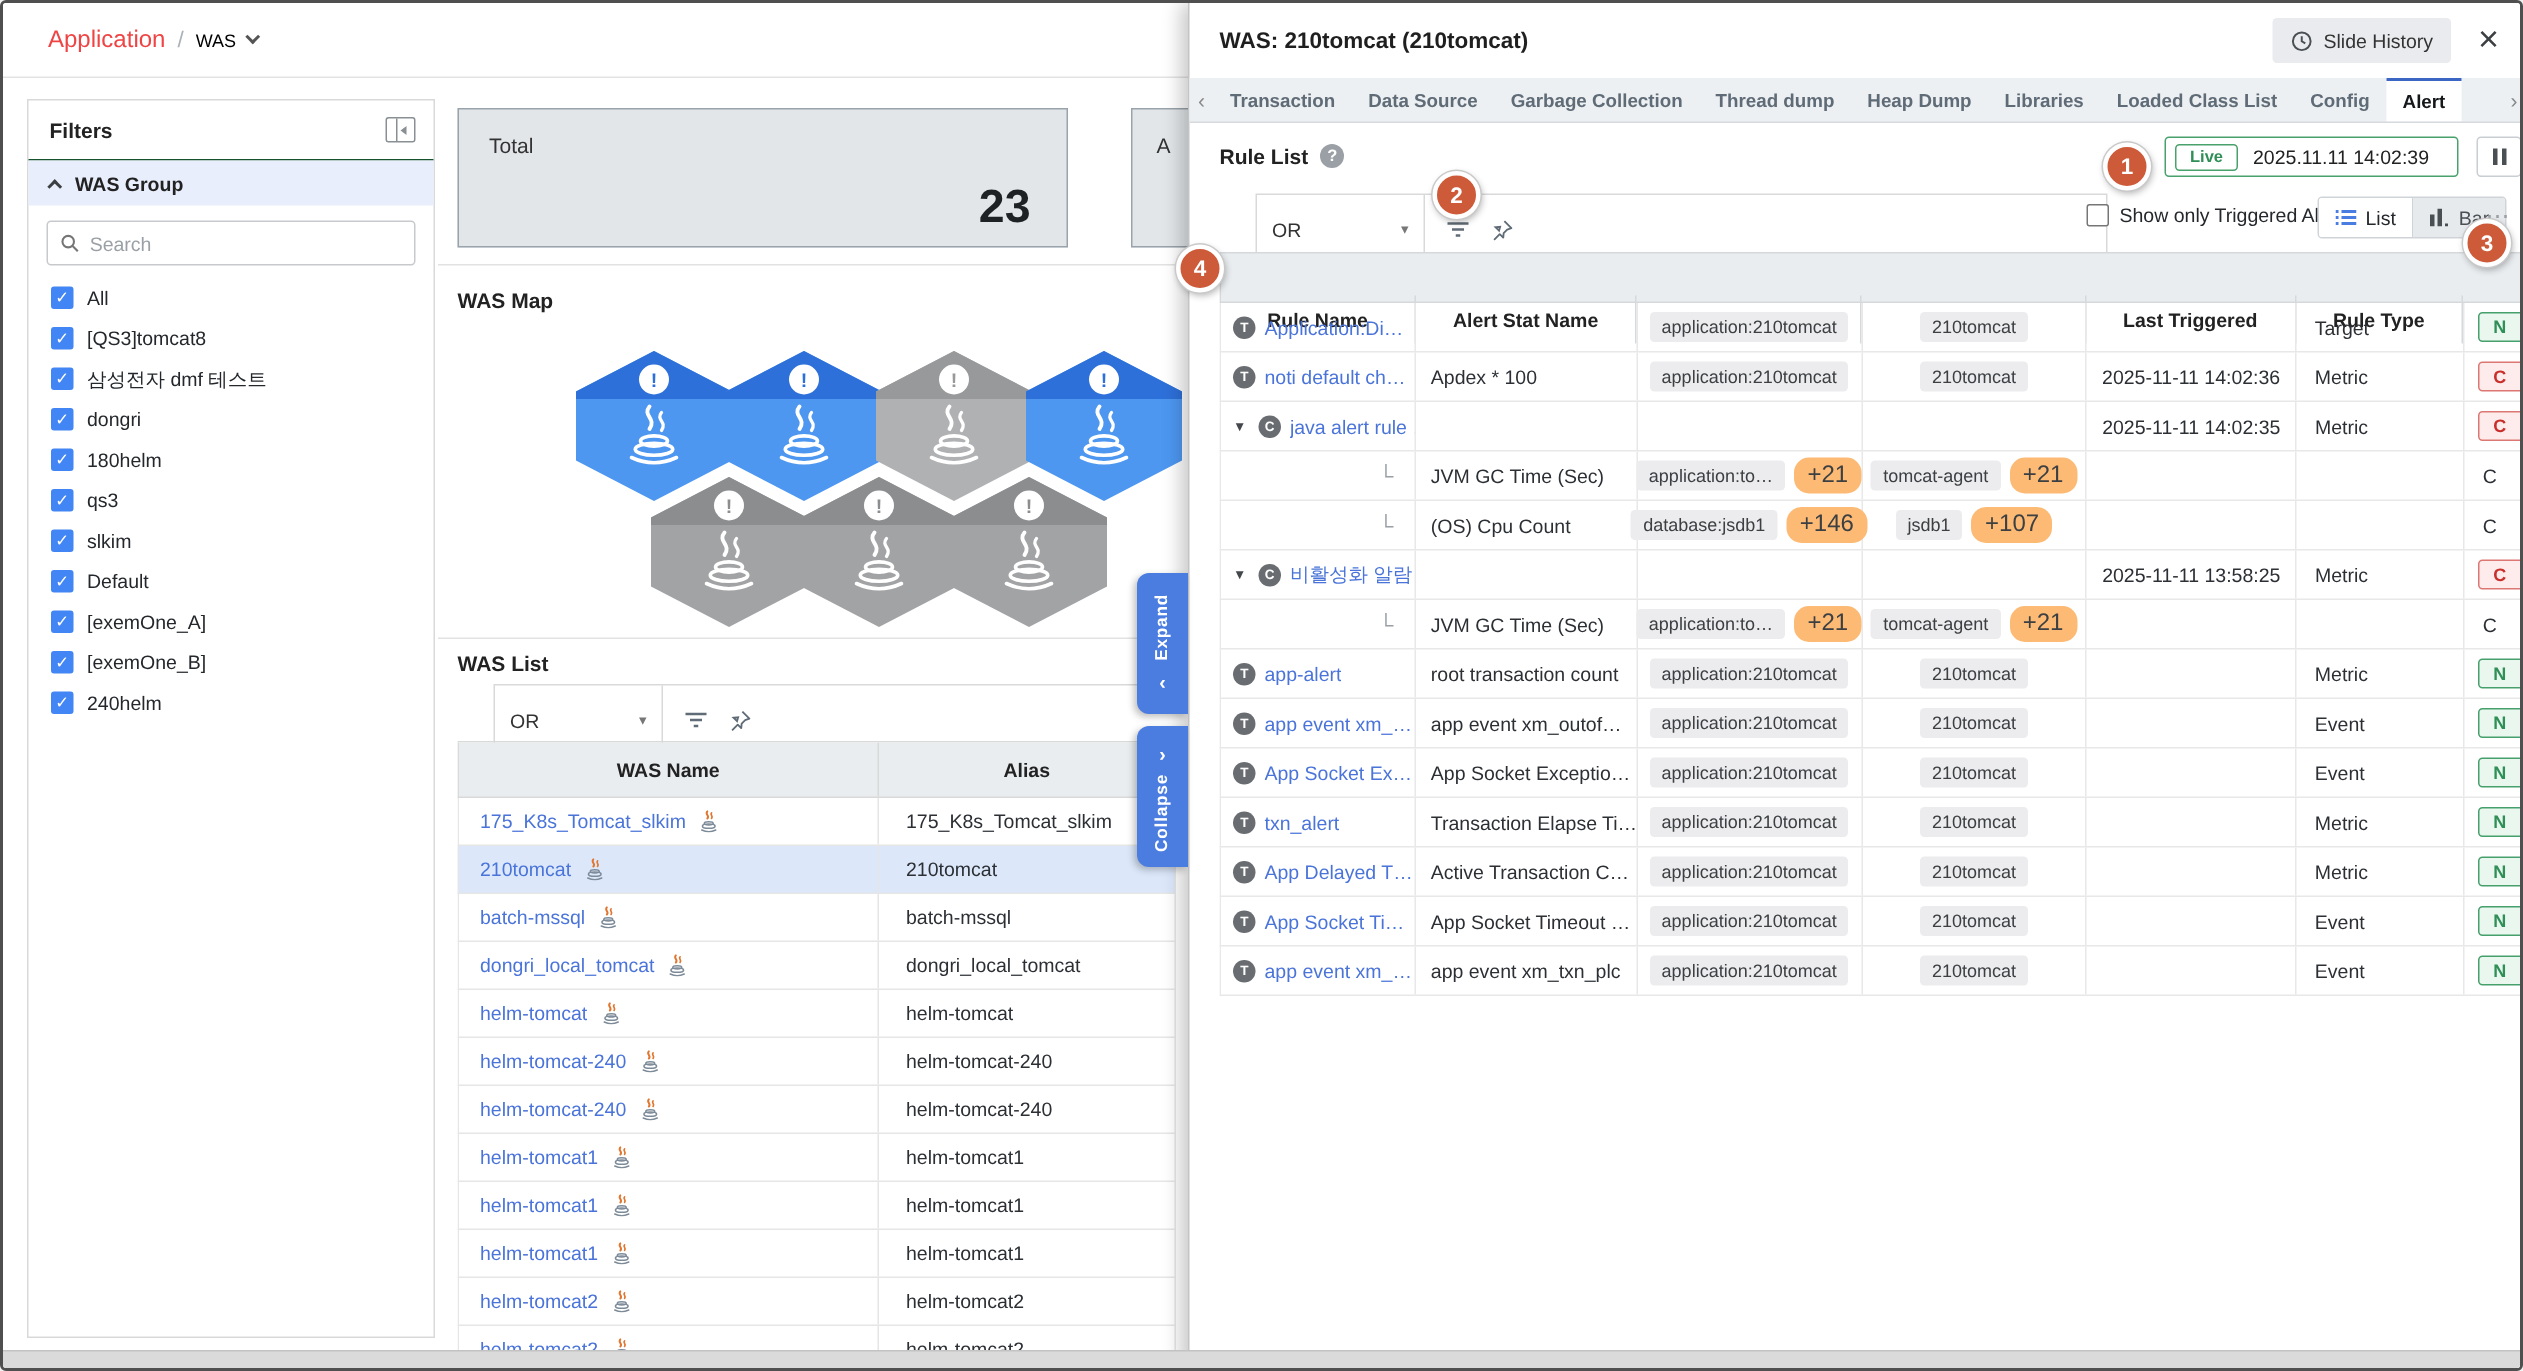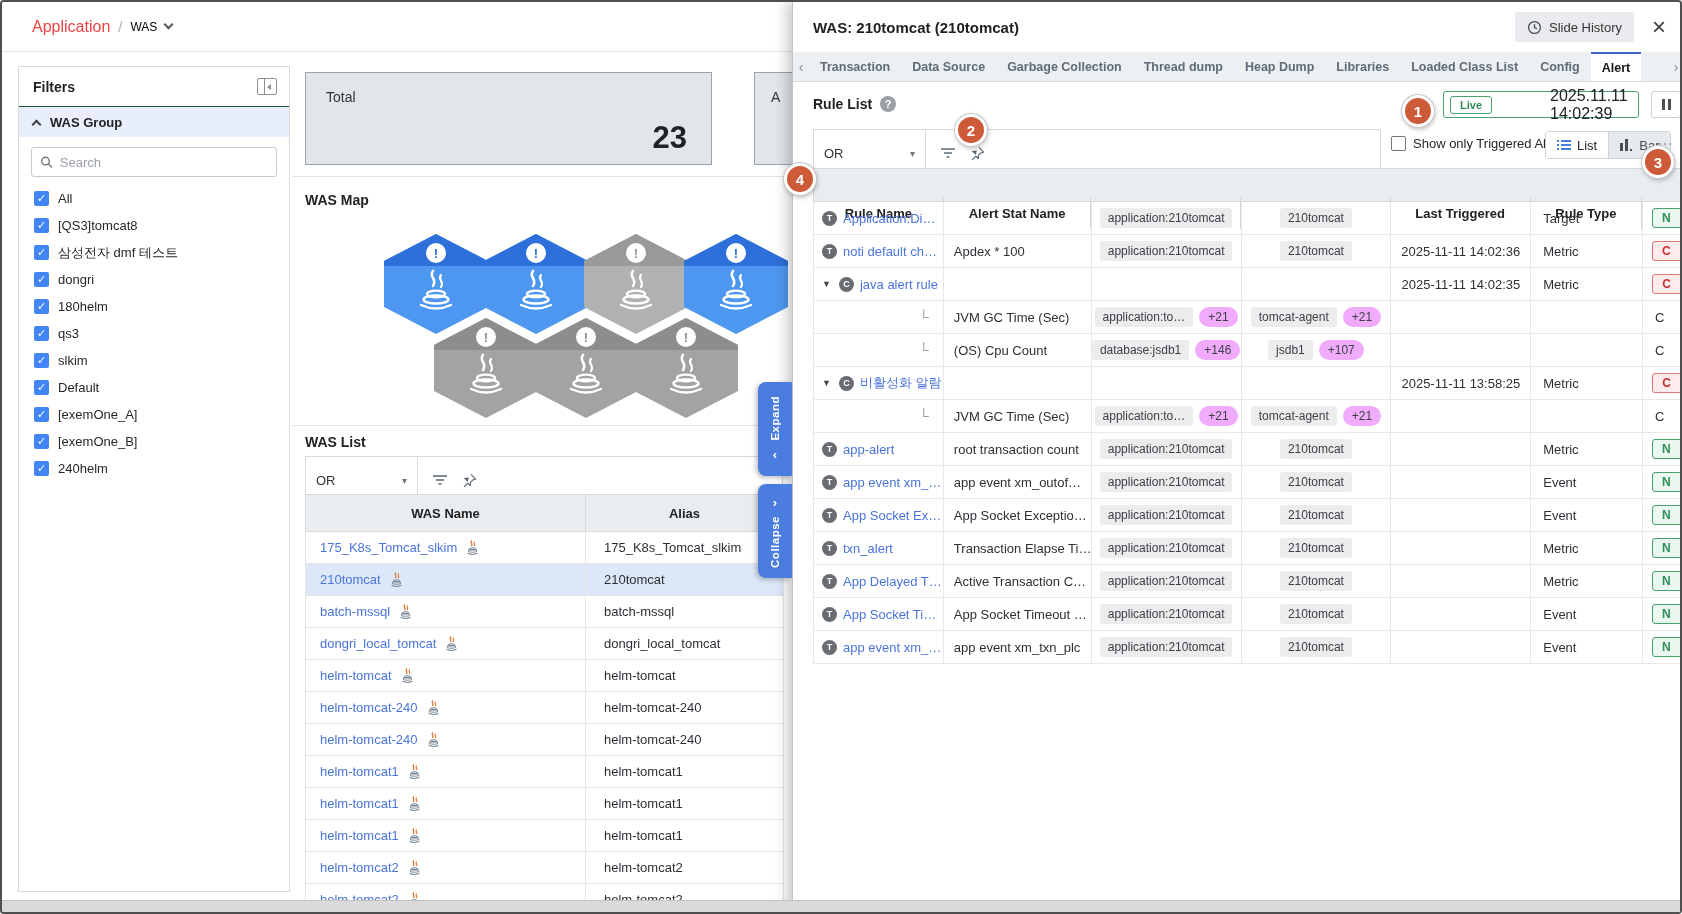--- a/index.html
+++ b/index.html
@@ -51,21 +51,21 @@
   #map-title { position:absolute; left:13px; top:140px; font-size:14px; font-weight:bold; color:#222; }
   #hexmap { position:absolute; left:0; top:175px; width:500px; height:200px; }
   .hex { position:absolute; width:104px; height:100px;
          clip-path:polygon(50% 0,100% 27%,100% 73%,50% 100%,0 73%,0 27%); }
   .hex .cap { position:absolute; left:0; top:0; width:100%; height:32%; }
   .hex .bang { position:absolute; left:50%; top:9px; transform:translateX(-50%); width:20px; height:20px;
                border-radius:50%; background:#fff; display:flex; align-items:center; justify-content:center;
                font-size:13px; font-weight:bold; }
   .hex svg.cup { position:absolute; left:50%; top:34px; transform:translateX(-50%); }
   #list-title { position:absolute; left:13px; top:382px; font-size:14px; font-weight:bold; color:#222; }
-  .toolbar { display:flex; align-items:center; border:1px solid #d9d9d9; background:#fff; height:48px; }
+  .toolbar { display:flex; align-items:center; border:1px solid #d9d9d9; background:#fff; height:48px;margin-left:24px; }
   #was-toolbar { position:absolute; left:13px; top:404px; width:478px; }
   .op-select { width:112px; height:100%; border-right:1px solid #d9d9d9; display:flex; align-items:center;
                justify-content:space-between; padding:0 10px; font-size:13px; color:#333; }
   .op-caret { font-size:10px; color:#777; }
   .tb-icon { margin-left:14px; display:flex; align-items:center; }
   #was-table { position:absolute; left:13px; top:442px; width:479px; bottom:0; overflow:hidden;
                border-top:1px solid #d9d9d9; }
   .wheader { display:flex; height:37px; background:#e9edf0; border:1px solid #d9d9d9; border-top:none; }
   .wheader .wc { display:flex; align-items:center; justify-content:center; font-size:13px; font-weight:bold; color:#222;
                  border-right:1px solid #d9d9d9; height:100%; }
@@ -97,21 +97,21 @@
   .tab { padding:0 11px; font-size:12.5px; font-weight:bold; color:#5f6b76; display:flex; align-items:center; white-space:nowrap;}
   .tab.active { background:#fff; color:#15181b; border-top:2px solid #3b66c4; }
   #rule-head { position:absolute; left:20px; top:94px; display:flex; align-items:center; gap:8px; }
   #rule-title { font-size:14px; font-weight:bold; color:#222; }
   .help-icon { width:16px; height:16px; border-radius:50%; background:#9aa0a6; color:#fff; font-size:11px;
                font-weight:bold; display:flex; align-items:center; justify-content:center; }
   #live-box { position:absolute; left:650px; top:89px; width:196px; height:27px; border:1px solid #49a26b;
               border-radius:3px; display:flex; align-items:center; gap:10px; padding:0 6px; }
   #live-badge { border:1px solid #49a26b; border-radius:3px; color:#2f8f57; font-size:11px; font-weight:bold;
                 padding:2px 9px; }
-  #live-time { font-size:16px; color:#222;margin-left:48px; }
+  #live-time { font-size:13px; color:#222; }
   #pause-btn { position:absolute; left:858px; top:89px; width:30px; height:27px; border:1px solid #c9ced3;
                border-radius:3px; background:#fff; display:flex; align-items:center; justify-content:center; gap:3px;}
   #pause-btn i { display:block; width:3px; height:11px; background:#4a4f54; }
   #rule-toolbar { position:absolute; left:20px; top:127px; width:568px; }
   #show-only { position:absolute; left:598px; top:134px; display:flex; align-items:center; gap:7px; }
   .cbx-empty { width:15px; height:15px; border:1px solid #767676; border-radius:2px; background:#fff; }
   #show-only span { font-size:13px; color:#24282c; }
   #seg { position:absolute; left:752px; top:129px; height:28px; display:flex; border:1px solid #d0d4d8;
          border-radius:3px; overflow:hidden; }
   .seg-item { display:flex; align-items:center; gap:6px; padding:0 11px; font-size:13px; }
@@ -132,21 +132,21 @@
   .c-alias { width:150px; justify-content:center; }
   .c-last { width:140px; padding-left:10px; font-size:13px; color:#2c3035; white-space:nowrap;}
   .c-rtype { width:112px; padding-left:12px; font-size:13px; color:#2c3035; }
   .c-status { width:120px; padding-left:9px; border-right:none; }
   .ticon { width:15px; height:15px; border-radius:50%; background:#696d71; color:#fff; font-size:9px; font-weight:bold;
            display:flex; align-items:center; justify-content:center; flex:0 0 auto; }
   a.rlink { font-size:13px; color:#4a74d9; text-decoration:none; white-space:nowrap; overflow:hidden; }
   .caret-down { font-size:9px; color:#44484c; margin-right:2px; }
   .lsym { margin-left:auto; margin-right:14px; color:#9aa0a6; font-size:14px; }
   .chip { background:#ececee; border-radius:3px; padding:3px 8px; font-size:12px; color:#3c4043; white-space:nowrap;}
-  .pill { background:#f0abfc; border-radius:10px; padding:3px 9px; font-size:12px; color:#3c4043; margin-left:6px;}
+  .pill { background:#fdba74; border-radius:10px; padding:3px 9px; font-size:16px; color:#3c4043; margin-left:6px;}
   .badge { min-width:58px; height:20px; border-radius:3px; border:1px solid; display:flex; align-items:center;
            padding-left:9px; font-weight:bold; font-size:12px; }
   .badge.normal { border-color:#46a06c; background:#e9f7ef; color:#2f8f57; }
   .badge.critical { border-color:#dd7773; background:#fdeceb; color:#c9302c; }
   .status-plain { font-size:13px; color:#2c3035; padding-left:3px; }
   
   .marker { position:absolute; width:32px; height:32px; border-radius:50%; background:#cd5a39;
             border:3px solid #fff; box-shadow:0 0 0 1px #c9c9c9, 1px 2px 5px rgba(0,0,0,.3);
             color:#fff; font-size:15px; font-weight:bold; display:flex; align-items:center; justify-content:center;
             z-index:50; }

